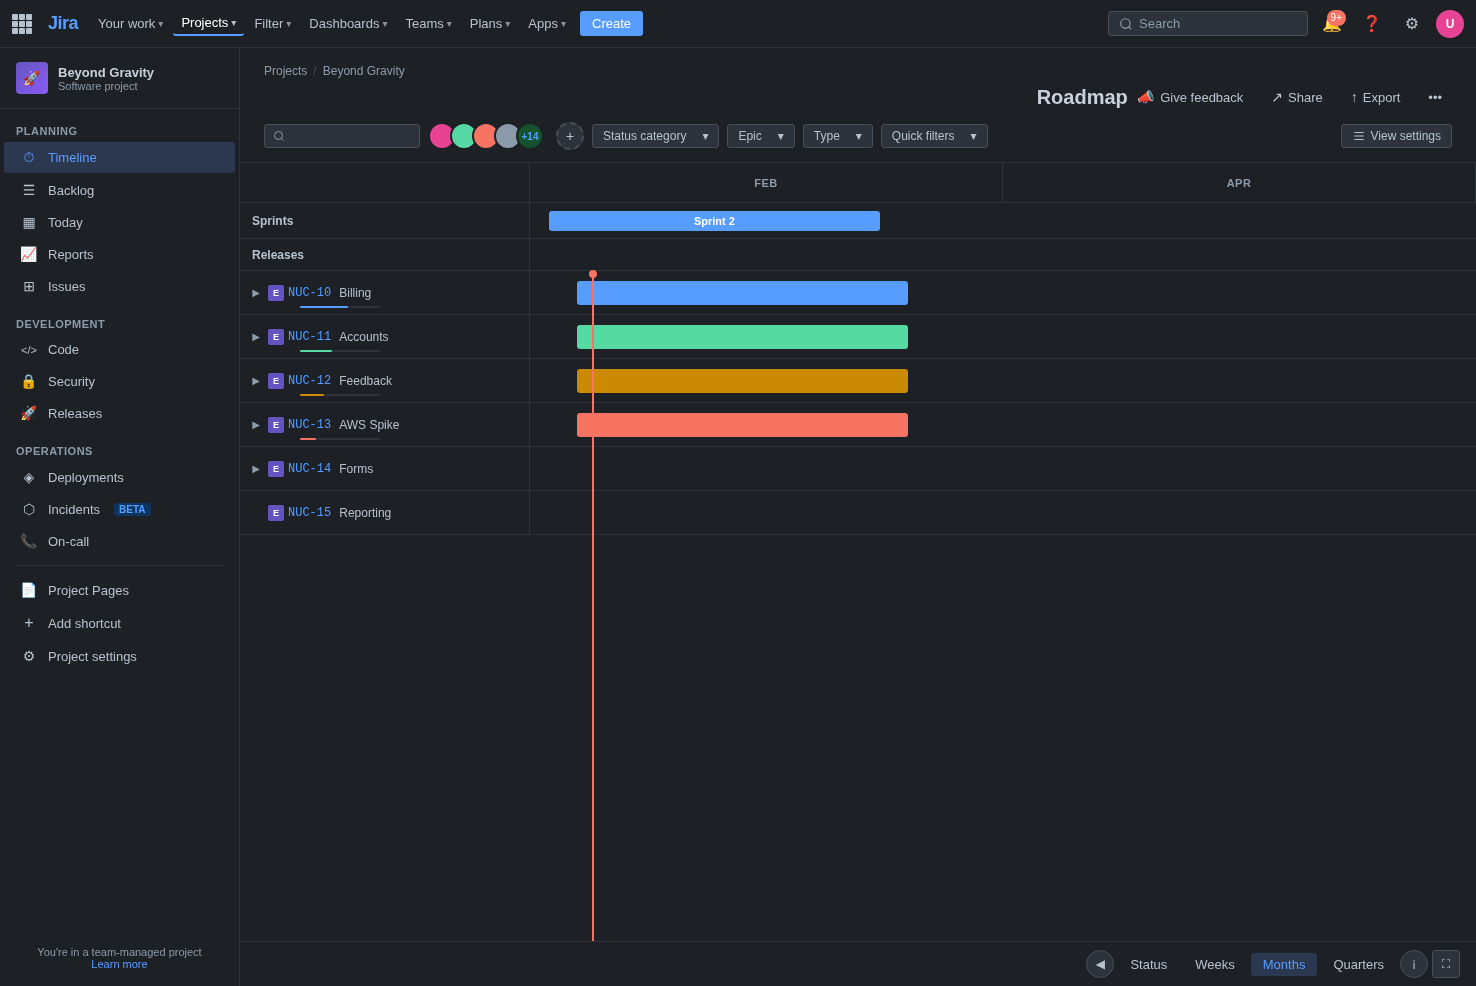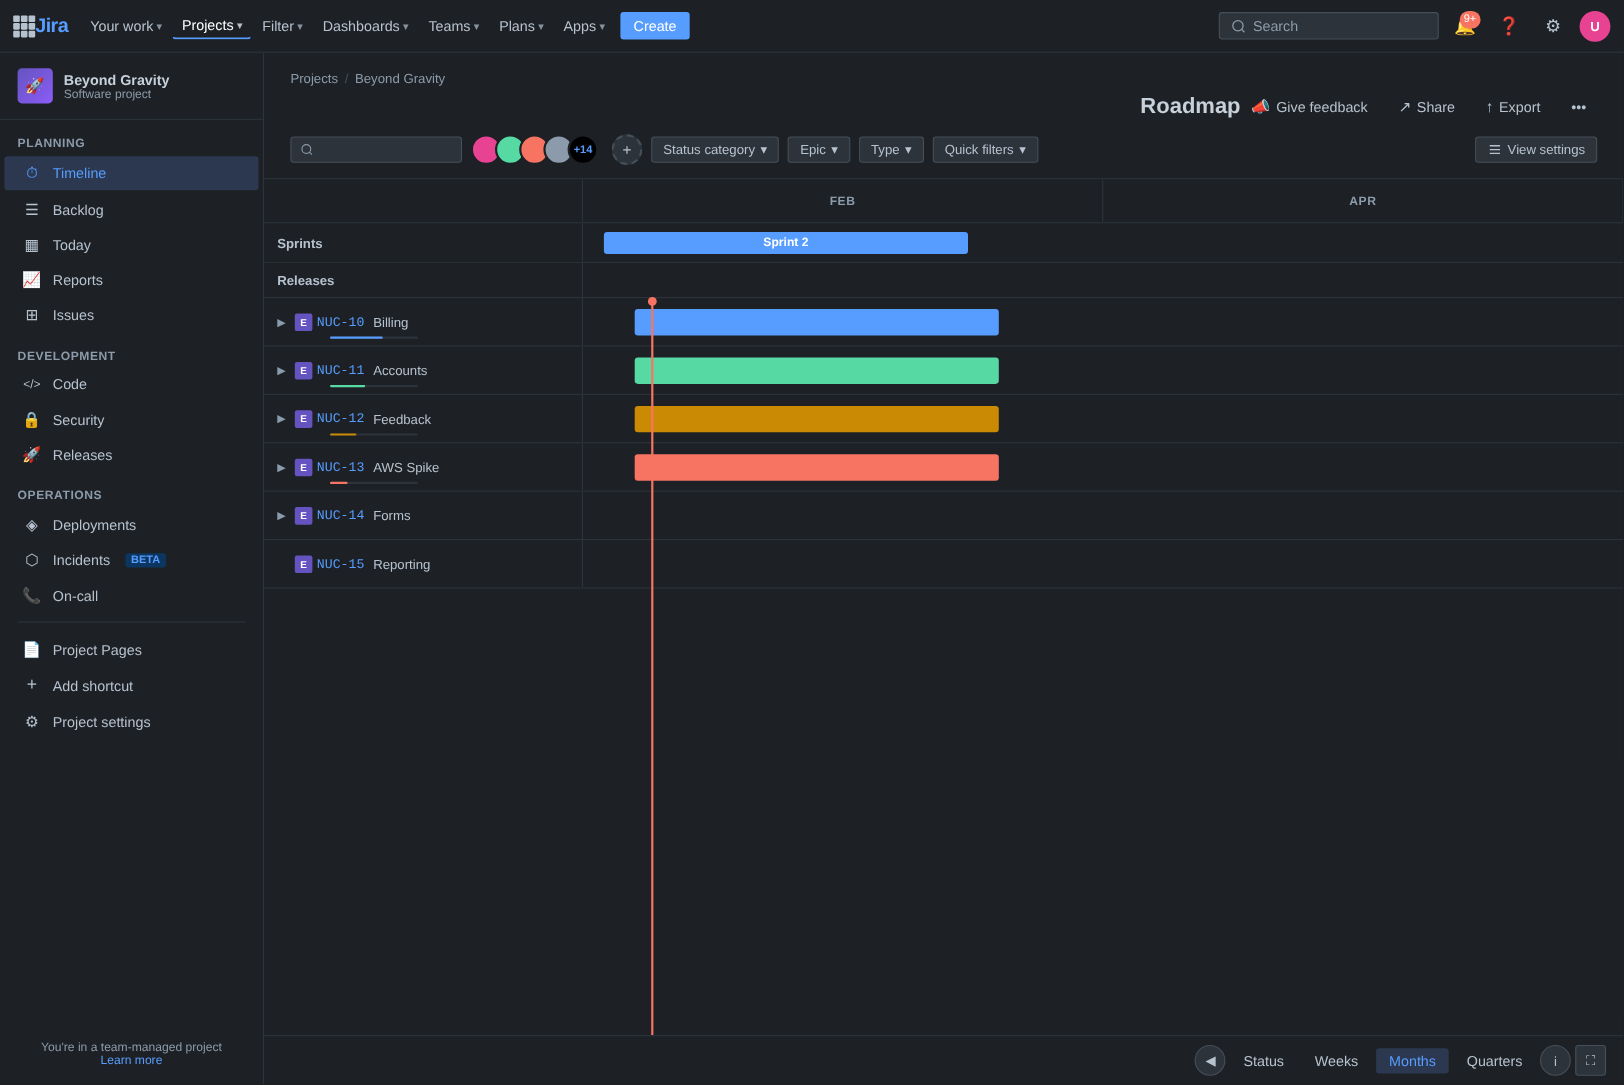--- a/index.html
+++ b/index.html
@@ -1,20 +1,20 @@
 <!DOCTYPE html>
 <html><head>
   <meta charset="utf-8">
   <style>
     * { box-sizing: border-box; margin: 0; padding: 0; }
     body { font-family: -apple-system, BlinkMacSystemFont, 'Segoe UI', sans-serif; background: #1d2125; color: #b6c2cf; font-size: 13px; overflow: hidden; }
 
     
     .topnav { display: flex; align-items: center; background: #1d2125; border-bottom: 1px solid #2c333a; height: 48px; padding: 0 12px; gap: 4px; position: fixed; top: 0; left: 0; right: 0; z-index: 100; }
-    .topnav-logo { display: flex; align-items: center; gap: 0; margin-right: 8px; cursor: pointer; }
+    .topnav-logo { display: flex; align-items: center; gap: 16px; margin-right: 8px; cursor: pointer; }
     .topnav-logo-grid { width: 20px; height: 20px; display: grid; grid-template-columns: repeat(3,6px); gap: 1px; }
     .topnav-logo-grid span { background: #b6c2cf; border-radius: 1px; }
     .jira-logo { color: #579dff; font-size: 18px; font-weight: 700; letter-spacing: -0.5px; }
     .topnav-nav { display: flex; align-items: center; gap: 2px; flex: 1; }
     .nav-item { color: #b6c2cf; padding: 4px 8px; border-radius: 3px; cursor: pointer; display: flex; align-items: center; gap: 3px; font-size: 13px; white-space: nowrap; }
     .nav-item.active { color: #fff; }
     .nav-chevron { font-size: 10px; opacity: 0.7; }
     .create-btn { background: #579dff; color: #fff; border: none; border-radius: 3px; padding: 5px 12px; font-size: 13px; font-weight: 500; cursor: pointer; margin-left: 4px; }
     .topnav-right { display: flex; align-items: center; gap: 8px; margin-left: auto; }
     .search-box { display: flex; align-items: center; background: #2c333a; border: 1px solid #454f59; border-radius: 3px; padding: 4px 10px; gap: 6px; width: 200px; cursor: text; }
@@ -57,23 +57,23 @@
     .action-btn { display: flex; align-items: center; gap: 5px; background: transparent; border: none; color: #b6c2cf; font-size: 13px; padding: 5px 10px; border-radius: 3px; cursor: pointer; }
     .action-btn-icon { font-size: 14px; }
 
     
     .toolbar { display: flex; align-items: center; gap: 8px; padding: 0 24px 12px; border-bottom: 1px solid #2c333a; }
     .toolbar-search { display: flex; align-items: center; background: #2c333a; border: 1px solid #454f59; border-radius: 3px; padding: 4px 8px; gap: 6px; }
     .toolbar-search input { background: transparent; border: none; outline: none; color: #b6c2cf; font-size: 12px; width: 120px; }
     .avatar-group { display: flex; align-items: center; }
     .avatar-sm { width: 28px; height: 28px; border-radius: 50%; border: 2px solid #1d2125; margin-left: -6px; display: flex; align-items: center; justify-content: center; font-size: 10px; font-weight: 600; cursor: pointer; color: #fff; }
     .avatar-sm:first-child { margin-left: 0; }
-    .avatar-count { background: #000000; color: #579dff; font-size: 10px; }
+    .avatar-count { background: #14532d; color: #579dff; font-size: 10px; }
     .invite-btn { width: 28px; height: 28px; border-radius: 50%; background: #2c333a; border: 2px dashed #454f59; display: flex; align-items: center; justify-content: center; cursor: pointer; color: #b6c2cf; font-size: 14px; margin-left: 4px; }
-    .filter-btn { display: flex; align-items: center; gap: 5px; background: #2c333a; border: 1px solid #454f59; border-radius: 3px; padding: 4px 10px; color: #b6c2cf; font-size: 12px; cursor: pointer; white-space: nowrap; }
+    .filter-btn { display: flex; align-items: center; gap: 16px; background: #2c333a; border: 1px solid #454f59; border-radius: 3px; padding: 4px 10px; color: #b6c2cf; font-size: 12px; cursor: pointer; white-space: nowrap; }
     .view-settings-btn { display: flex; align-items: center; gap: 5px; background: #2c333a; border: 1px solid #454f59; border-radius: 3px; padding: 4px 10px; color: #b6c2cf; font-size: 12px; cursor: pointer; margin-left: auto; }
 
     
     .roadmap-container { flex: 1; overflow: auto; position: relative; }
     .month-col { flex: 1; display: flex; align-items: center; justify-content: center; border-right: 1px solid #2c333a; font-size: 11px; font-weight: 600; color: #8c9bab; letter-spacing: 0.5px; text-transform: uppercase; }
 
     
     .sprint-row { display: flex; height: 36px; border-bottom: 1px solid #2c333a; }
     .sprint-left { width: 290px; flex-shrink: 0; border-right: 1px solid #2c333a; display: flex; align-items: center; padding: 0 12px; font-size: 12px; font-weight: 600; color: #b6c2cf; position: sticky; left: 0; background: #1d2125; z-index: 10; }
     .sprint-timeline { flex: 1; position: relative; }

